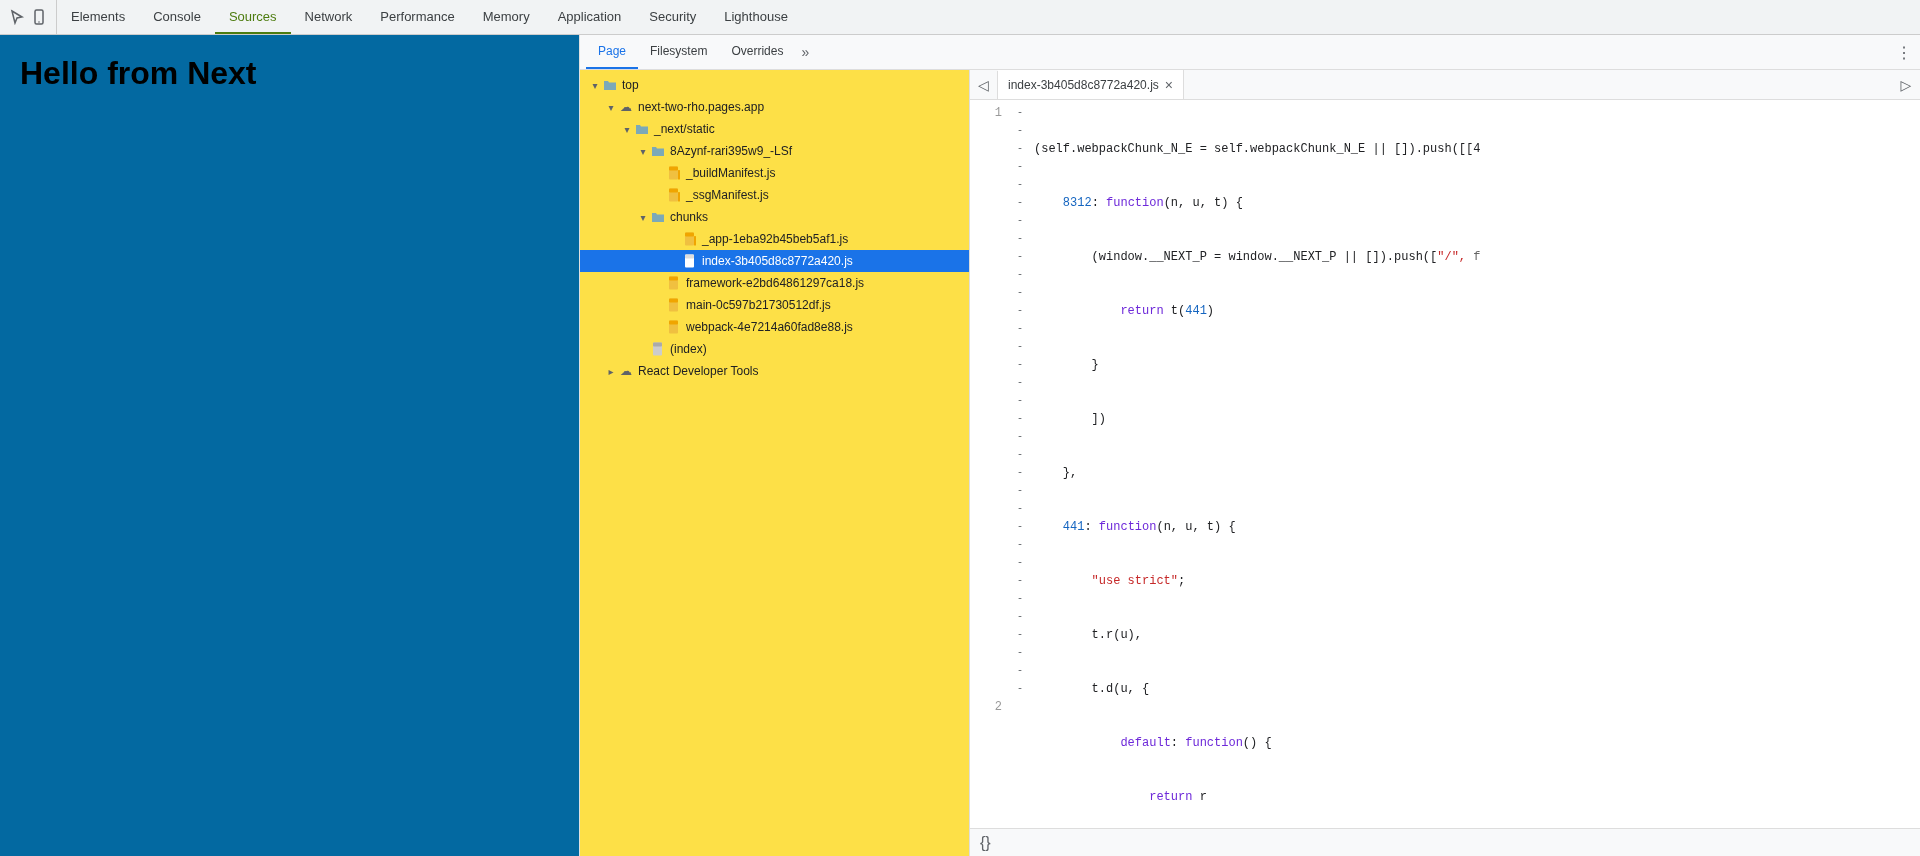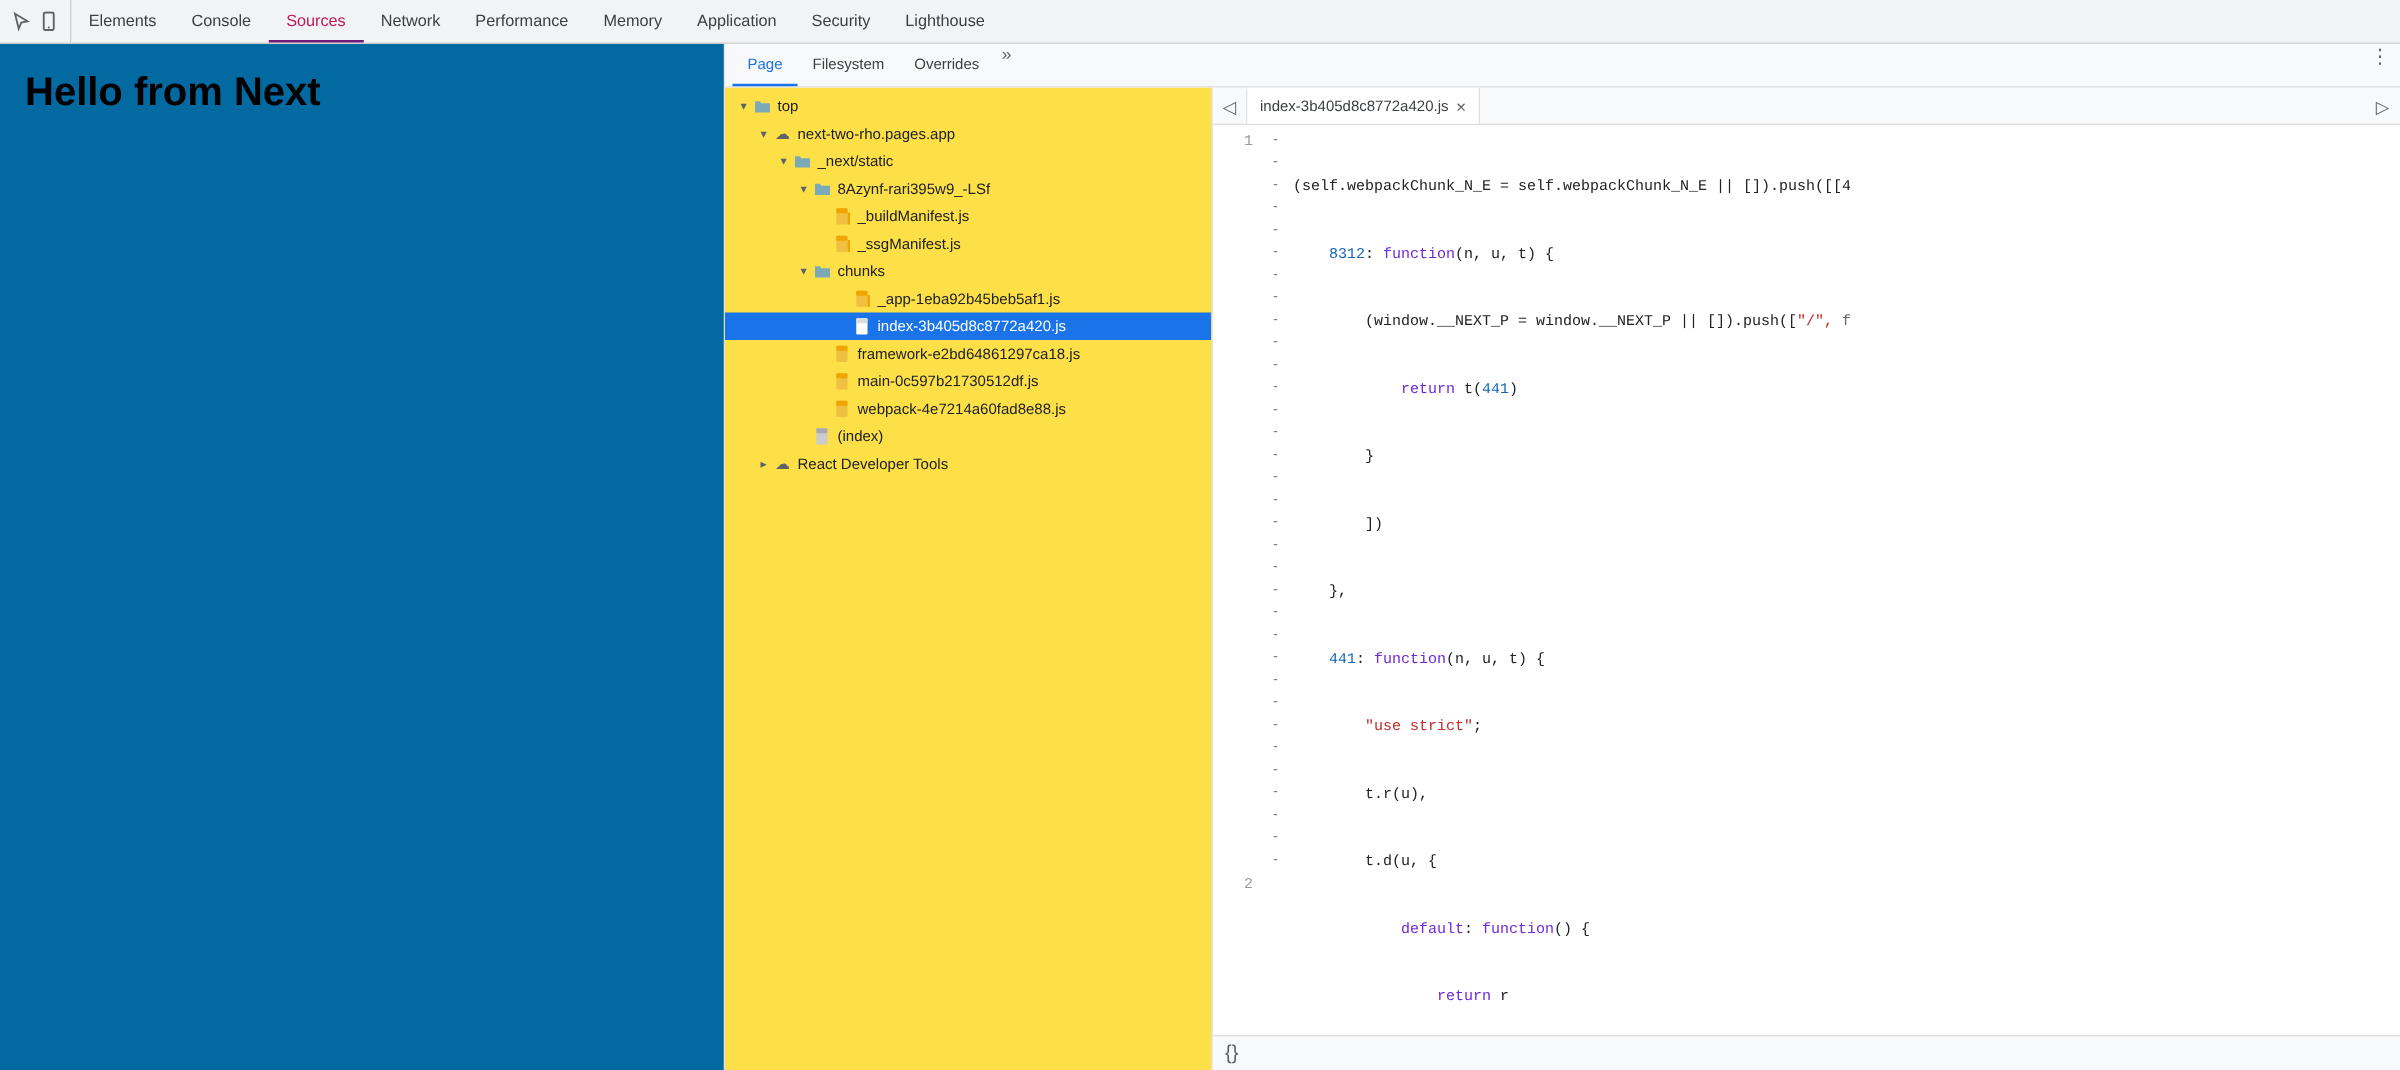--- a/index.html
+++ b/index.html
@@ -45,22 +45,22 @@
       height: 100%;
       display: flex;
       align-items: center;
       font-size: 13px;
       color: #3c4043;
       cursor: pointer;
       border-bottom: 2px solid transparent;
       white-space: nowrap;
     }
     .devtools-tab.active {
-      border-bottom: 2px solid #701a75;
-      color: #be185d;
+      border-bottom: 2px solid #4d7c0f;
+      color: #4d7c0f;
     }
 
     
     .main-area {
       display: flex;
       flex: 1;
       overflow: hidden;
     }
 
     
@@ -82,20 +82,21 @@
       flex: 1;
       display: flex;
       flex-direction: column;
       background: #fff;
       overflow: hidden;
     }
 
     
     .sources-tabs {
       display: flex;
+      align-items: center;
       background: #f8f9fa;
       border-bottom: 1px solid #ddd;
       height: 35px;
       flex-shrink: 0;
       padding: 0 6px;
     }
     .sources-tab {
       padding: 0 12px;
       height: 100%;
       display: flex;

